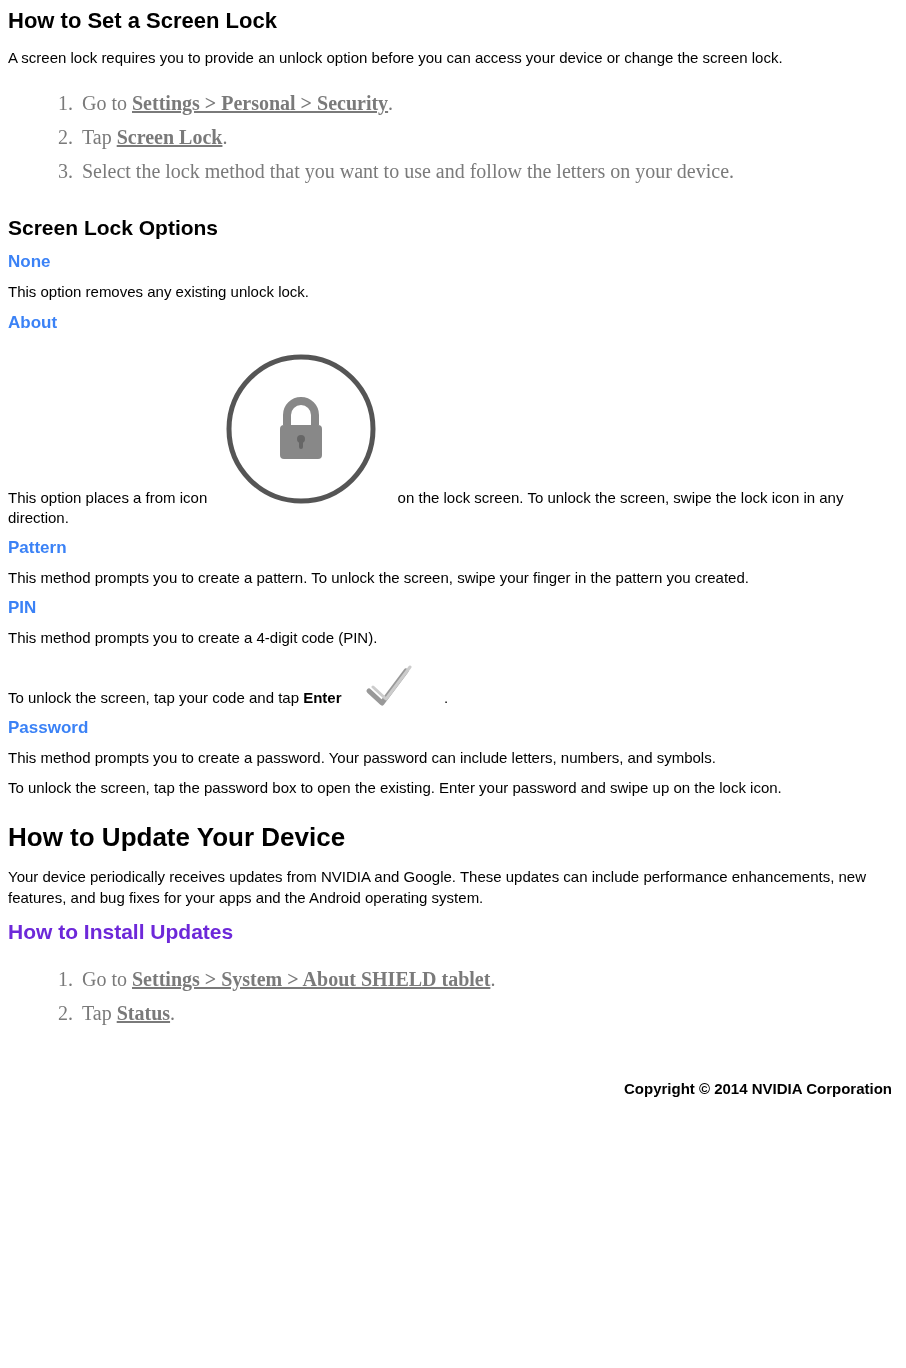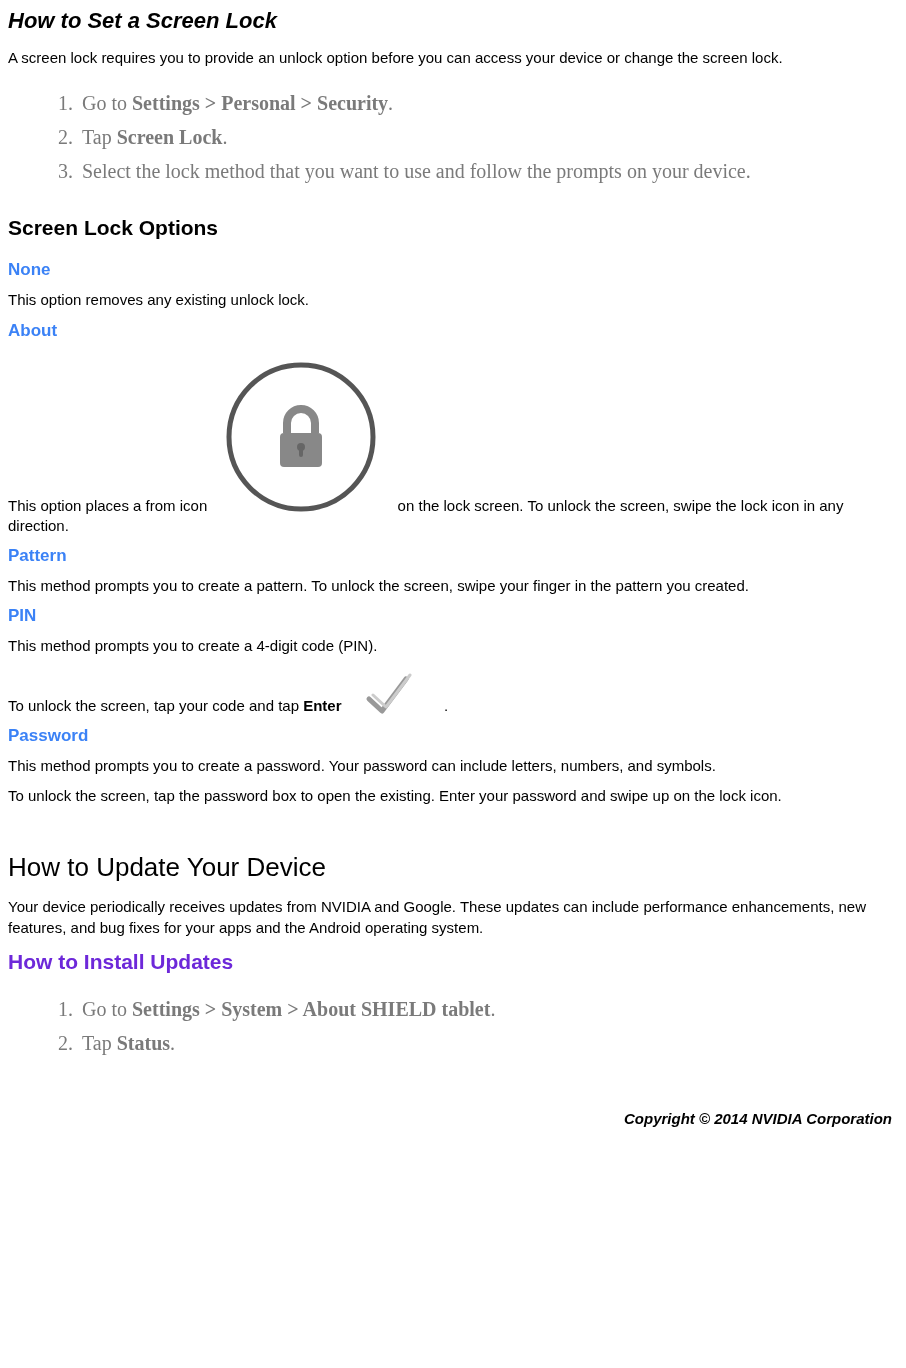--- a/index.html
+++ b/index.html
@@ -12,32 +12,31 @@
       font-size: 15px;
       color: #000;
       background: #fff;
       width: 906px;
     }
     h2.main-heading {
       font-size: 22px;
       font-weight: bold;
       margin: 0 0 14px 0;
       color: #000;
-      font-style: italic;
     }
     h2.big-heading {
       font-size: 26px;
-      font-weight: normal;
-      margin: 46px 0 14px 0;
+      font-weight: bold;
+      margin: 24px 0 14px 0;
       color: #000;
     }
     h3.sub-heading {
       font-size: 21px;
       font-weight: bold;
-      margin: 28px 0 20px 0;
+      margin: 28px 0 12px 0;
       color: #000;
     }
     h3.sub-heading2 {
       font-size: 21px;
       font-weight: bold;
       margin: 12px 0 12px 0;
       color: #6d28d9;
     }
     h4.option-heading {
       font-size: 17px;
@@ -62,20 +61,21 @@
       color: #7a7a7a;
       line-height: 1.7;
       padding-left: 4px;
     }
     ol.steps li::marker {
       color: #7a7a7a;
       font-family: Georgia, 'Times New Roman', serif;
     }
     ol.steps li .bold {
       font-weight: bold;
+      text-decoration: underline;
     }
     .swipe-paragraph,
     .pin-paragraph {
       font-size: 15px;
       margin: 10px 0 10px 0;
       line-height: 1.35;
       color: #000;
     }
     .lock-icon-holder {
       display: inline-block;
@@ -91,39 +91,38 @@
       position: relative;
       top: 6px;
     }
     .footer {
       text-align: right;
       font-size: 15px;
       font-weight: bold;
       margin-top: 50px;
       padding-right: 6px;
       color: #000;
-      font-style: italic;
     }
   </style>
 </head>
 <body>
 
 <h2 class="main-heading">How to Set a Screen Lock</h2>
 
 <p class="body-text">A screen lock requires you to provide an unlock option before you can access your device or change the screen lock.</p>
 
 <ol class="steps">
   <li>
     <span>Go to </span><span class="bold">Settings &gt; Personal &gt; Security</span><span>.</span>
   </li>
   <li>
     <span>Tap </span><span class="bold">Screen Lock</span><span>.</span>
   </li>
   <li>
-    <span>Select the lock method that you want to use and follow the prompts on your device.</span>
+    <span>Select the lock method that you want to use and follow the letters on your device.</span>
   </li>
 </ol>
 
 <h3 class="sub-heading">Screen Lock Options</h3>
 
 <h4 class="option-heading">None</h4>
 <p class="body-text">This option removes any existing unlock lock.</p>
 
 <h4 class="option-heading">About</h4>
 <div class="swipe-paragraph">

